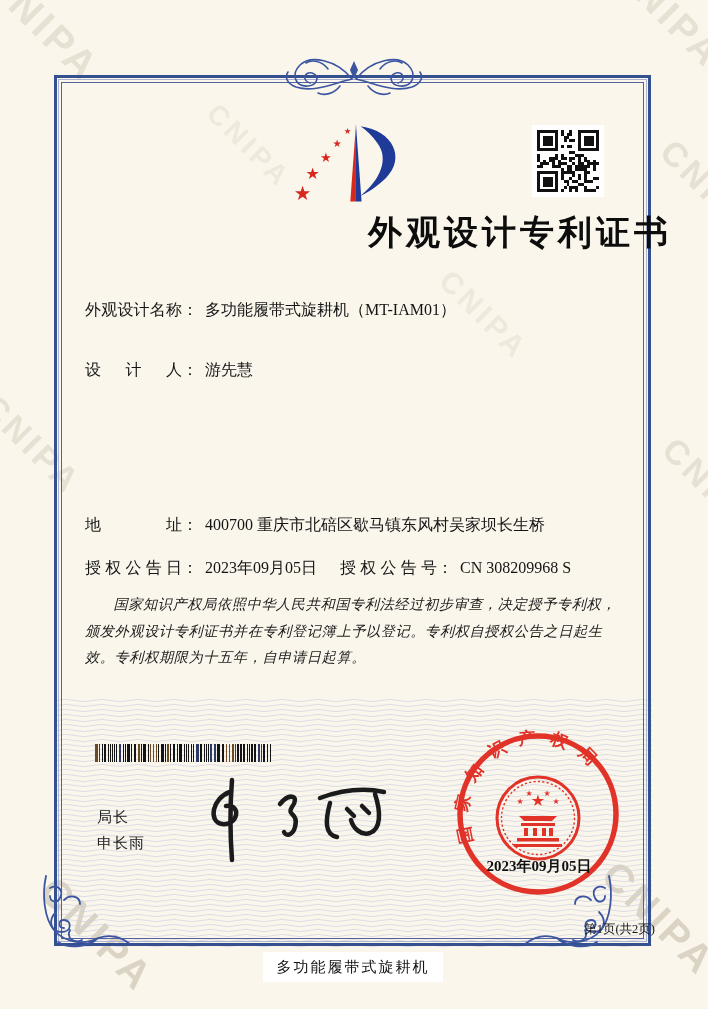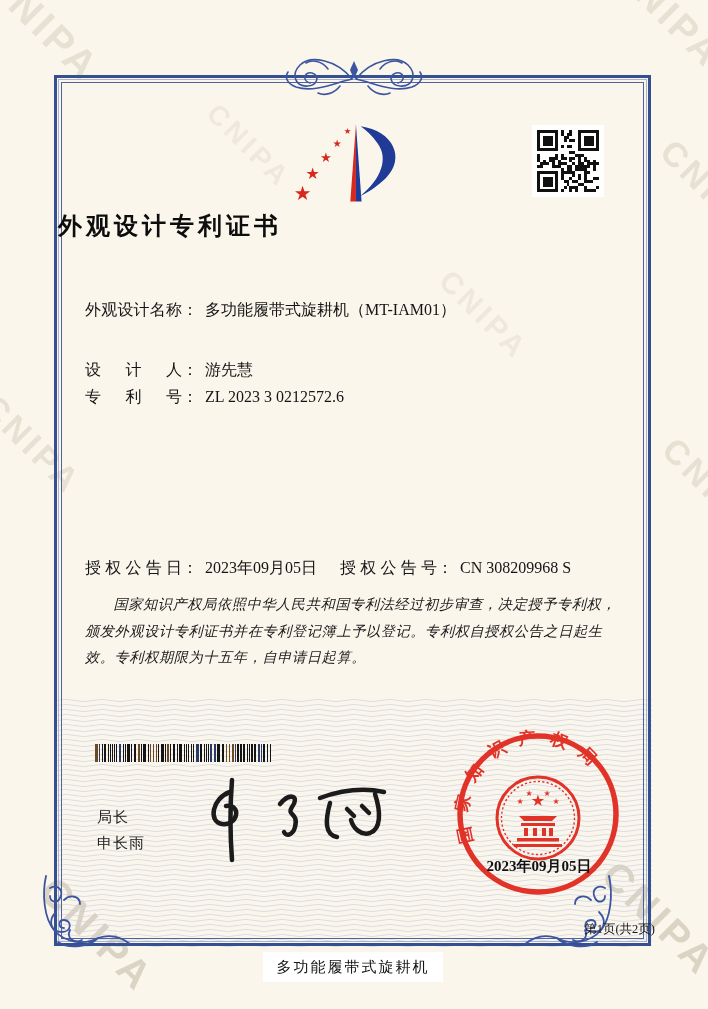--- a/index.html
+++ b/index.html
@@ -26,22 +26,22 @@
   .logo{position:absolute;left:294px;top:117px;}
   .qr-wrap{position:absolute;left:532px;top:125px;width:72px;height:72px;background:#ffffff;}
   .qr{position:absolute;left:5px;top:5px;width:62px;height:62px;
       display:grid;grid-template-columns:repeat(21,1fr);grid-template-rows:repeat(21,1fr);}
   .qr i{display:block;}
   .qr i.on{background:#111;}
   .fp{position:absolute;width:21px;height:21px;border:3px solid #111;background:#fff;box-sizing:border-box;}
   .fp::after{content:"";position:absolute;inset:2.5px;background:#111;}
   .fp.tl{left:0;top:0}.fp.tr{right:0;top:0}.fp.bl{left:0;bottom:0}
 
-  .title{position:absolute;left:58px;top:210px;width:601px;text-align:left;
-         font-size:24px;font-weight:bold;letter-spacing:4px;color:#0d0d0d;}
+  .title{position:absolute;left:71px;top:210px;width:601px;text-align:right;
+         font-size:34px;font-weight:bold;letter-spacing:4px;color:#0d0d0d;}
 
   
   .row{position:absolute;left:85px;width:560px;font-size:16px;white-space:nowrap;}
   .flabel{display:inline-block;width:97px;text-align:justify;text-align-last:justify;
           text-justify:inter-character;vertical-align:top;}
   .colon{margin-right:7px;}
   .g2{position:absolute;left:255px;top:0;white-space:nowrap;}
 
   .law{position:absolute;left:85px;top:591px;width:542px;font-size:14.2px;line-height:26.5px;
        font-style:italic;letter-spacing:0.6px;color:#1a1a1a;}
@@ -587,22 +587,22 @@
   </div>
 
   <div class="title">外观设计专利证书</div>
 
   <div class="row" style="top:300px">
     <span class="flabel">外观设计名称</span><span class="colon">：</span><span class="fval">多功能履带式旋耕机（MT-IAM01）</span>
   </div>
   <div class="row" style="top:360px">
     <span class="flabel">设计人</span><span class="colon">：</span><span class="fval">游先慧</span>
   </div>
-  <div class="row" style="top:387px">
-    <span class="flabel">专利号</span><span class="colon">：</span><span class="fval">ZL 2023 3 0212572.6</span>
+  <div class="row" style="top:515px">
+    <span class="flabel">地址</span><span class="colon">：</span><span class="fval">400700 重庆市北碚区歇马镇东风村吴家坝长生桥</span>
   </div>
   <div class="row" style="top:558px">
     <span class="flabel">授权公告日</span><span class="colon">：</span><span class="fval">2023年09月05日</span>
     <span class="g2">
       <span class="flabel">授权公告号</span><span class="colon">：</span><span class="fval">CN 308209968 S</span>
     </span>
   </div>
 
   <div class="law">
     <p>国家知识产权局依照中华人民共和国专利法经过初步审查，决定授予专利权，颁发外观设计专利证书并在专利登记簿上予以登记。专利权自授权公告之日起生效。专利权期限为十五年，自申请日起算。</p>

